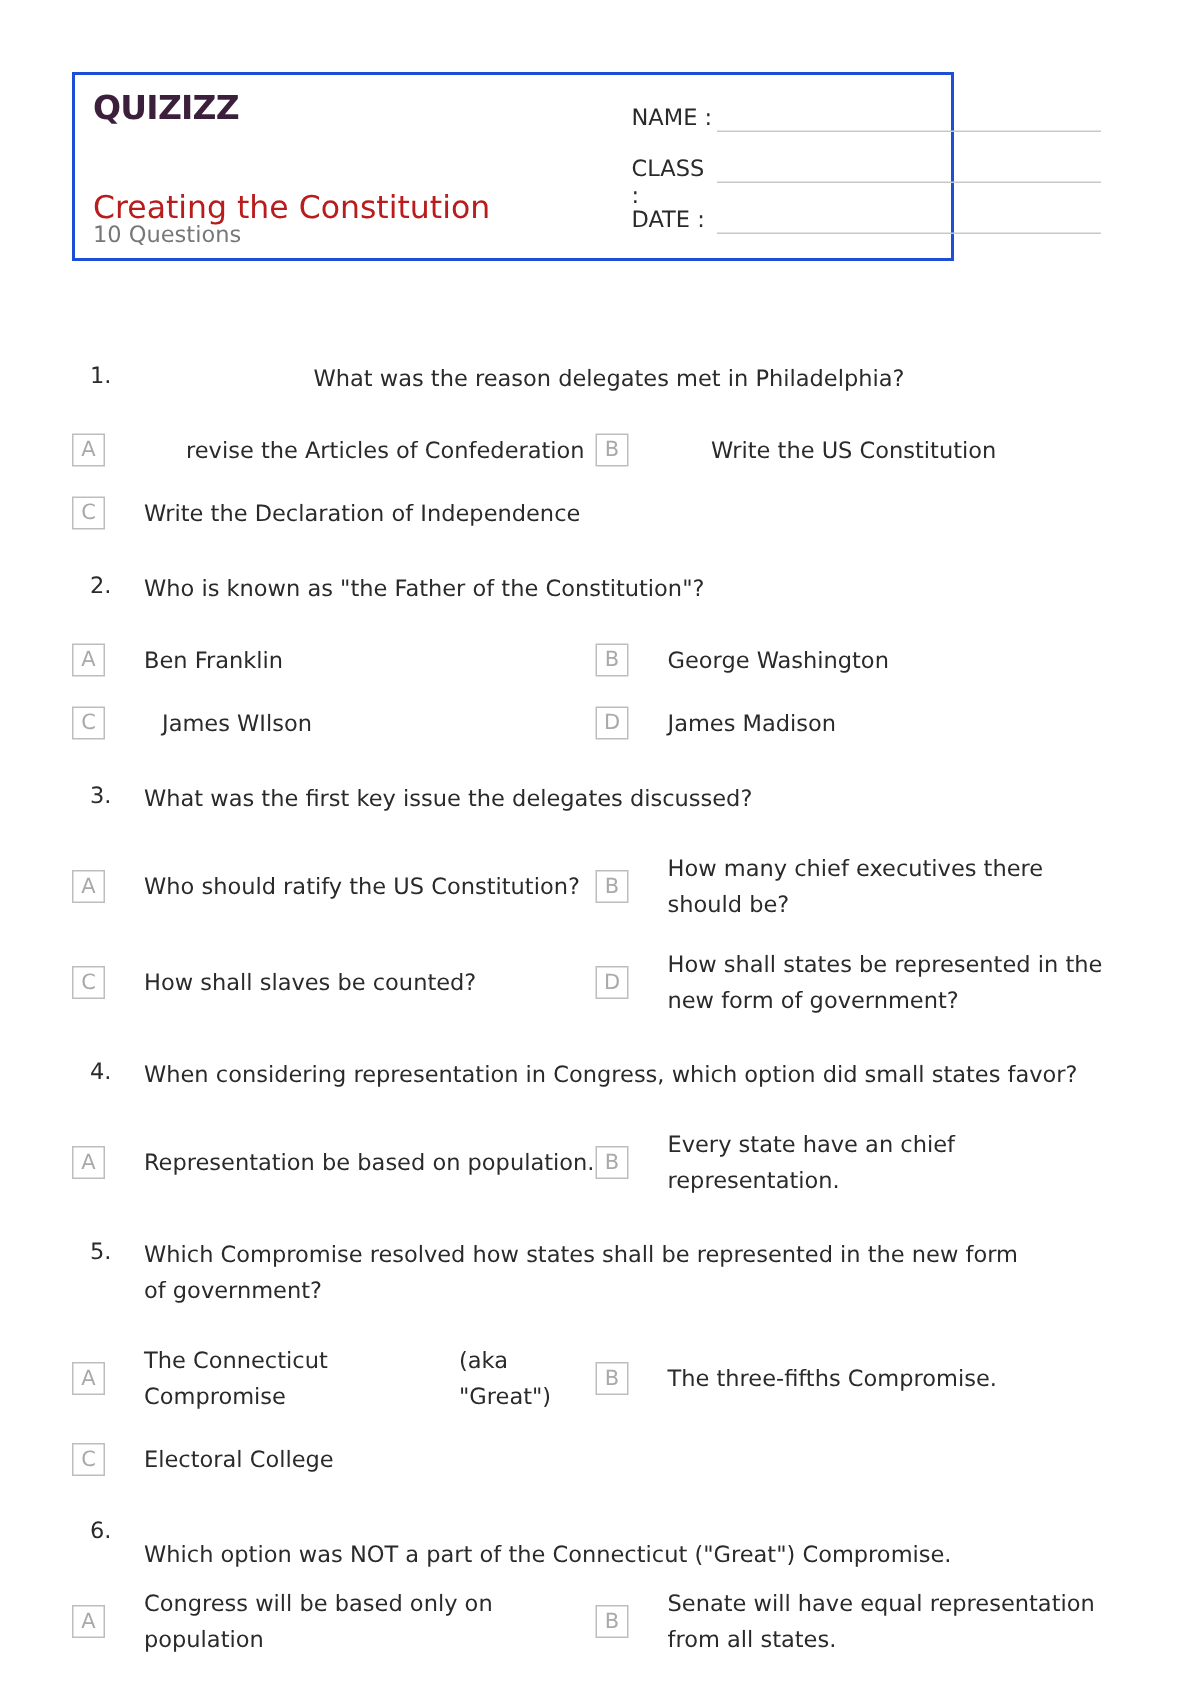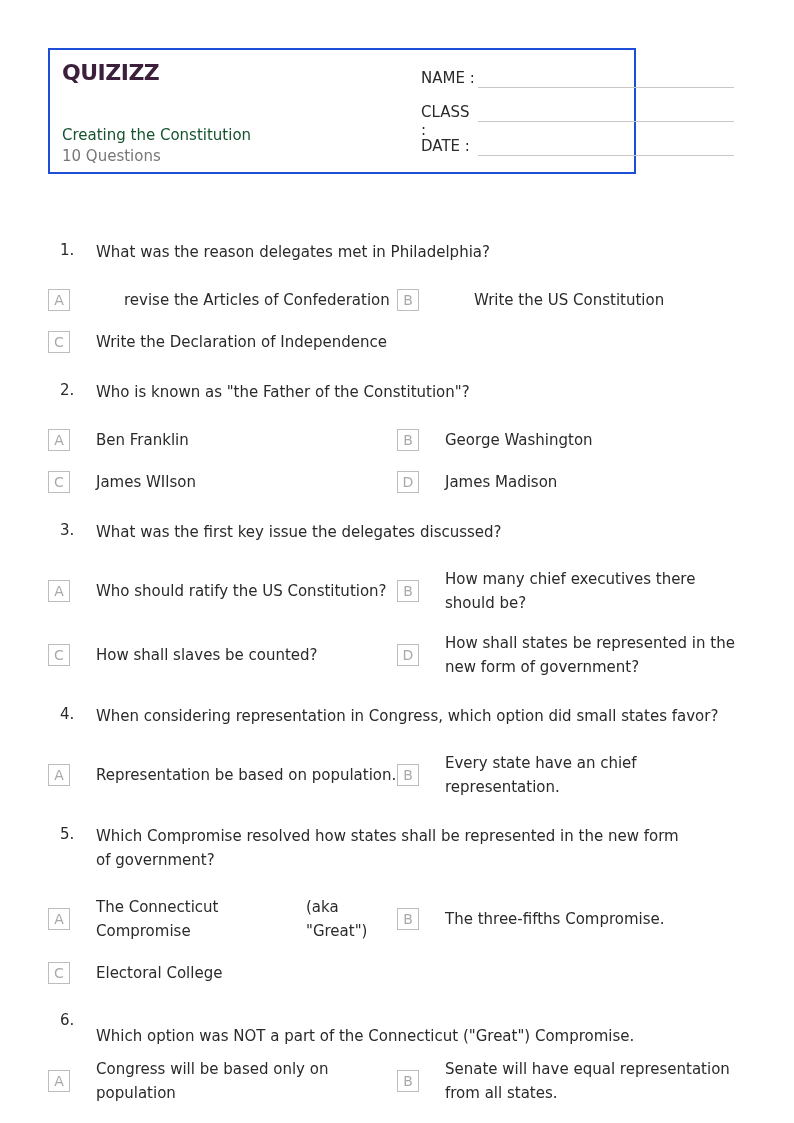--- a/index.html
+++ b/index.html
@@ -2,21 +2,21 @@
 <html><head>
 <meta charset="utf-8">
 <style>
   html, body { margin: 0; padding: 0; background: #ffffff; }
   body { width: 794px; height: 1123px; position: relative; overflow: hidden;
          font-family: "DejaVu Sans", "Liberation Sans", sans-serif; color: #2a2a2a; }
   .header { position: absolute; left: 48px; top: 48px; width: 588px; height: 126px;
             border: 2px solid #1d4ed8; box-sizing: border-box; }
   .logo { position: absolute; left: 12px; top: 10px; font-family: "DejaVu Sans", sans-serif;
           font-weight: bold; font-size: 22px; letter-spacing: -0.5px; color: #3b1f3b; }
-  .quiz-title { position: absolute; left: 12px; top: 76px; font-size: 15px; color: #14532d; }
+  .quiz-title { position: absolute; left: 12px; top: 76px; font-size: 21px; color: #b91c1c; }
   .quiz-count { position: absolute; left: 12px; top: 97px; font-size: 15px; color: #777777; }
   .field { position: absolute; left: 371px; font-size: 15px; color: #2a2a2a; }
   .field-label { display: inline-block; width: 56px; }
   .field-line { position: absolute; left: 57px; top: 18px; width: 256px; height: 0;
                 border-bottom: 1px solid #c8c8c8; }
   .q { position: absolute; left: 0; width: 794px; }
   .q-num { position: absolute; left: 60px; font-size: 15px; color: #2a2a2a; }
   .q-text { position: absolute; left: 96px; width: 620px; font-size: 15px; line-height: 24px; color: #2a2a2a; }
   .opt { position: absolute; }
   .opt-box { position: absolute; width: 22px; height: 22px; border: 1px solid #bdbdbd; box-sizing: border-box;
@@ -40,21 +40,21 @@
     <div class="field-line"></div>
   </div>
   <div class="field" style="top:87px;">
     <span class="field-label">DATE  :</span>
     <div class="field-line"></div>
   </div>
 </div>
 
 <div class="q" style="top:240px;">
   <span class="q-num" style="top:1px;">1.</span>
-  <div class="q-text" style="top:0;">What was the reason delegates met in Philadelphia?</div>
+  <div class="q-text" style="top:0;text-align:center;">What was the reason delegates met in Philadelphia?</div>
 
   <div class="opt" style="left:48px; top:49px;">
     <div class="opt-box">A</div>
     <div class="opt-text" style="top:-1px; width:300px;margin-left:28px;">revise the Articles of Confederation</div>
   </div>
   <div class="opt" style="left:397px; top:49px;">
     <div class="opt-box">B</div>
     <div class="opt-text" style="top:-1px; width:300px;margin-left:29px;">Write the US Constitution</div>
   </div>
   <div class="opt" style="left:48px; top:91px;">
@@ -70,21 +70,21 @@
   <div class="opt" style="left:48px; top:49px;">
     <div class="opt-box">A</div>
     <div class="opt-text" style="top:-1px; width:300px;">Ben Franklin</div>
   </div>
   <div class="opt" style="left:397px; top:49px;">
     <div class="opt-box">B</div>
     <div class="opt-text" style="top:-1px; width:300px;">George Washington</div>
   </div>
   <div class="opt" style="left:48px; top:91px;">
     <div class="opt-box">C</div>
-    <div class="opt-text" style="top:-1px; width:300px;">James WIlson</div>
+    <div class="opt-text" style="top:-1px; width:300px;margin-left:12px;">James WIlson</div>
   </div>
   <div class="opt" style="left:397px; top:91px;">
     <div class="opt-box">D</div>
     <div class="opt-text" style="top:-1px; width:300px;">James Madison</div>
   </div>
 </div>
 
 <div class="q" style="top:520px;">
   <span class="q-num" style="top:1px;">3.</span>
   <div class="q-text" style="top:0;">What was the first key issue the delegates discussed?</div>

